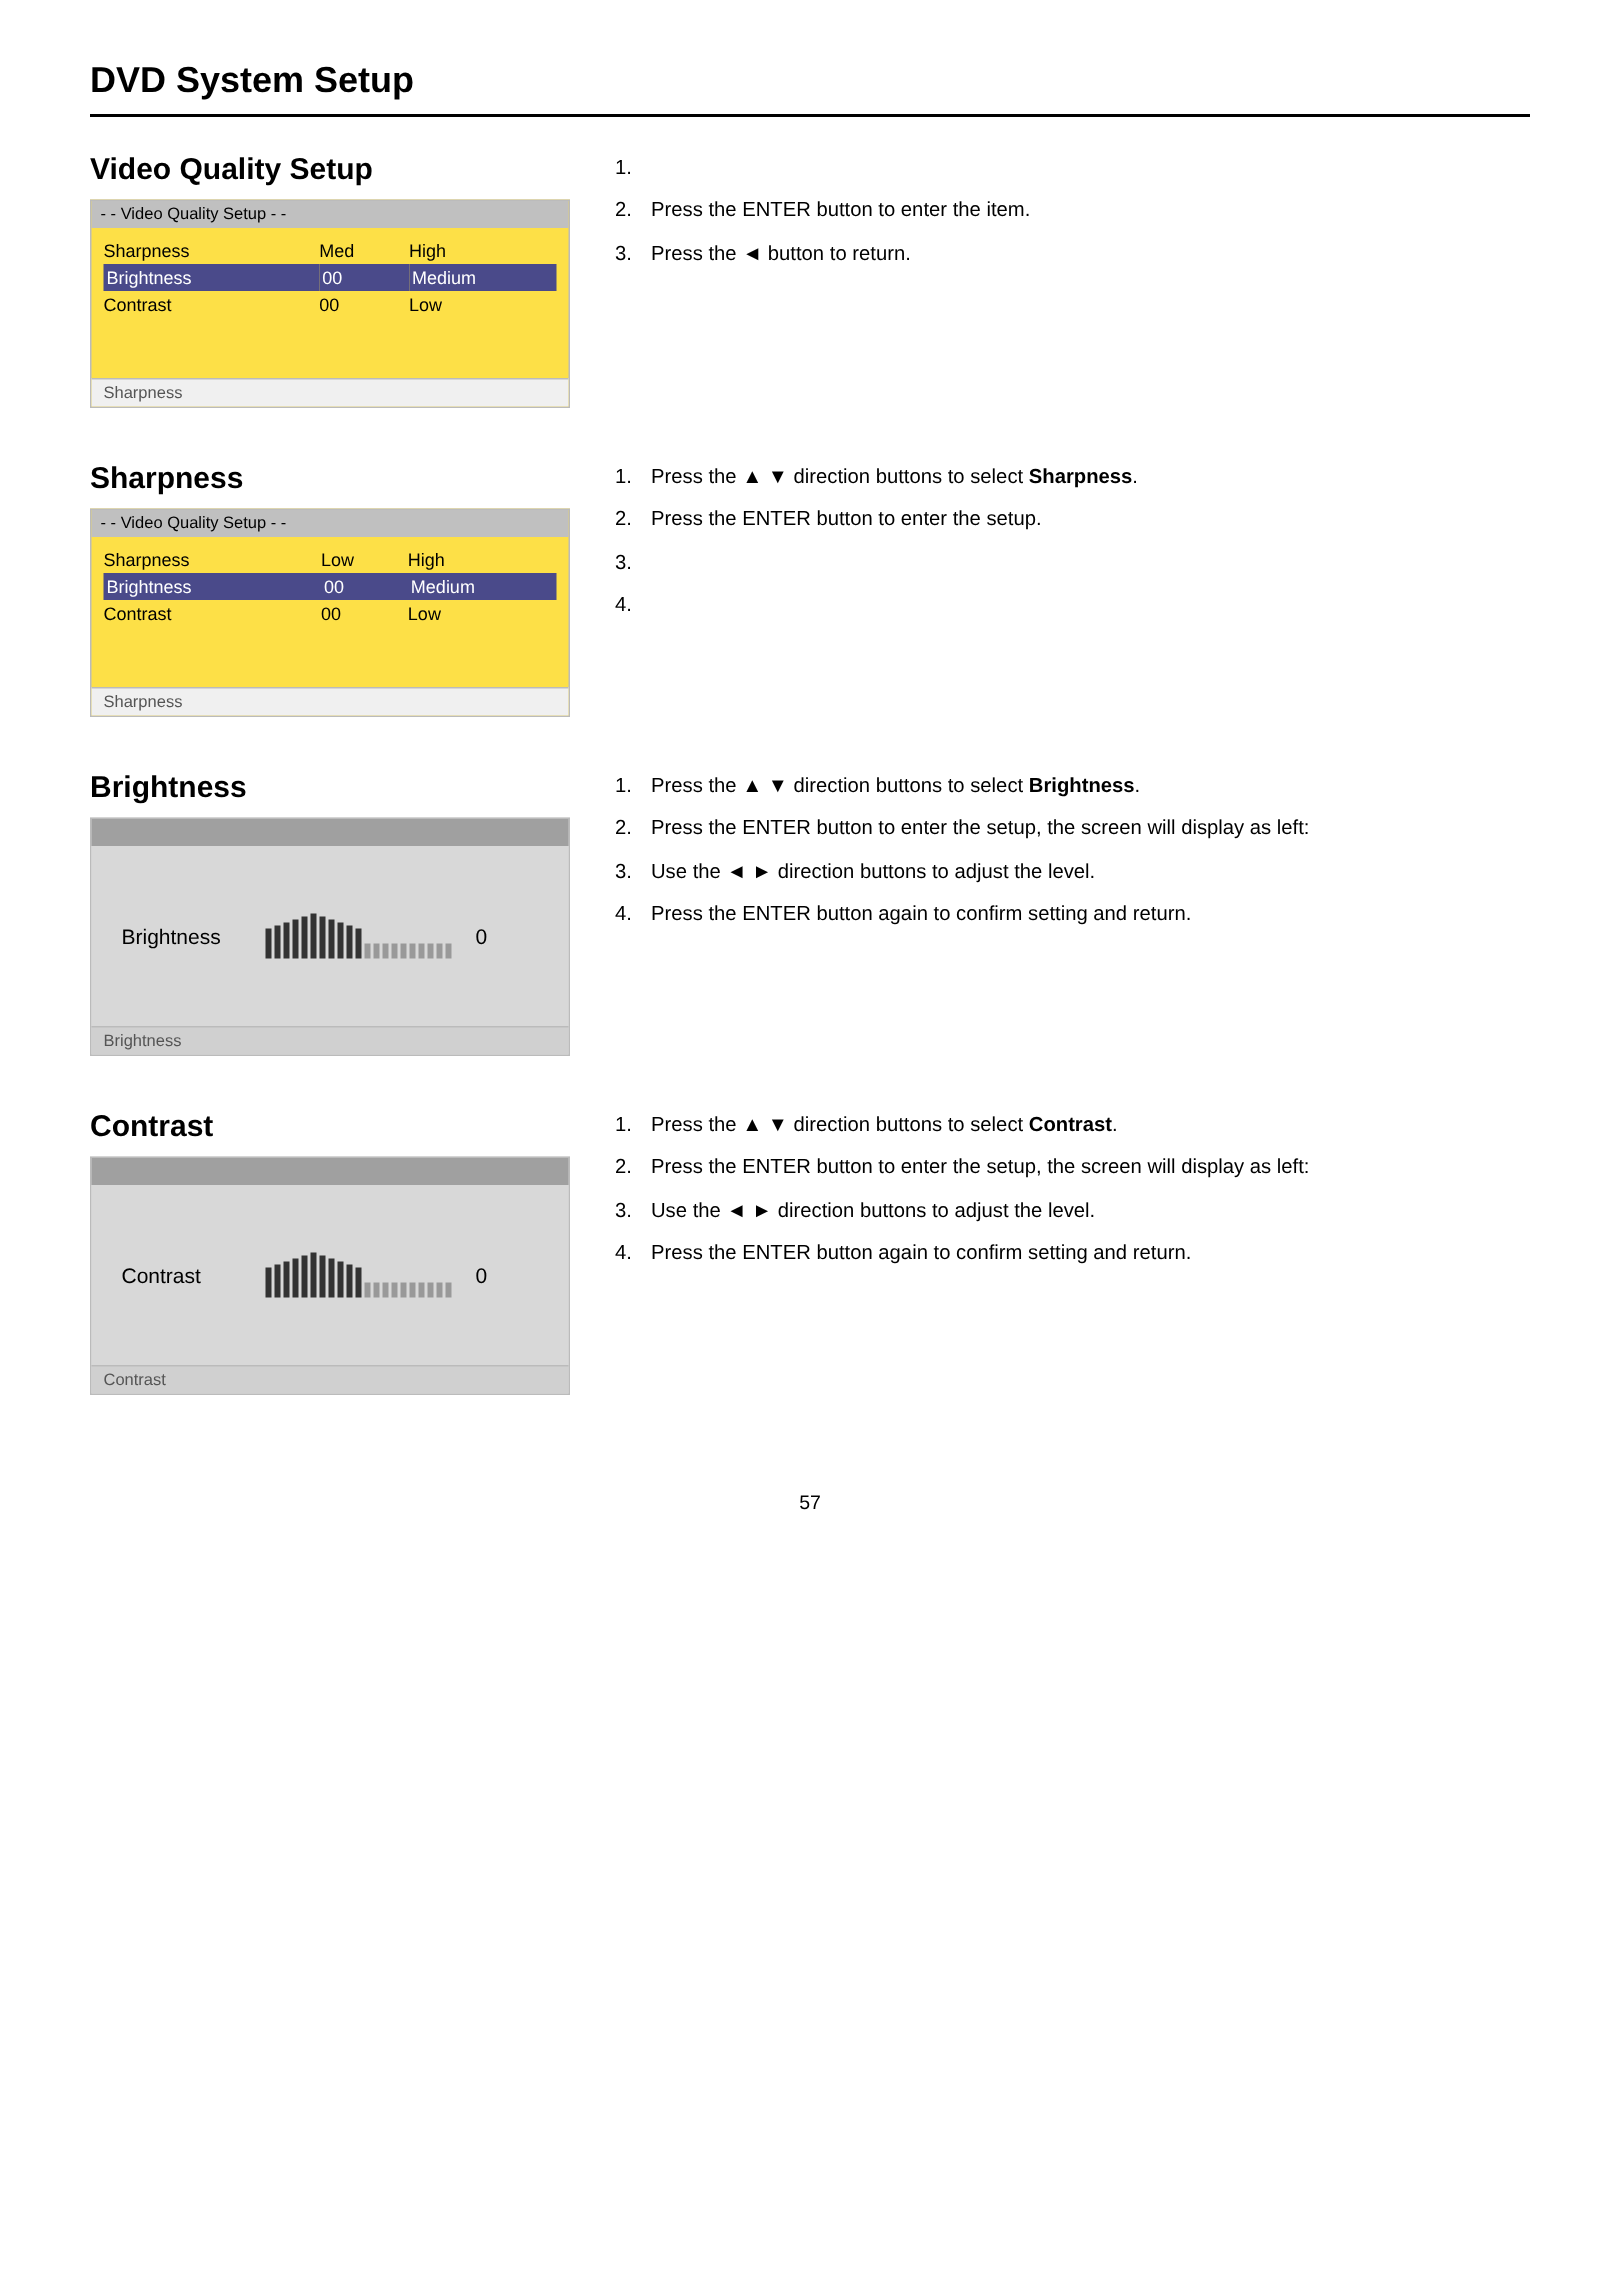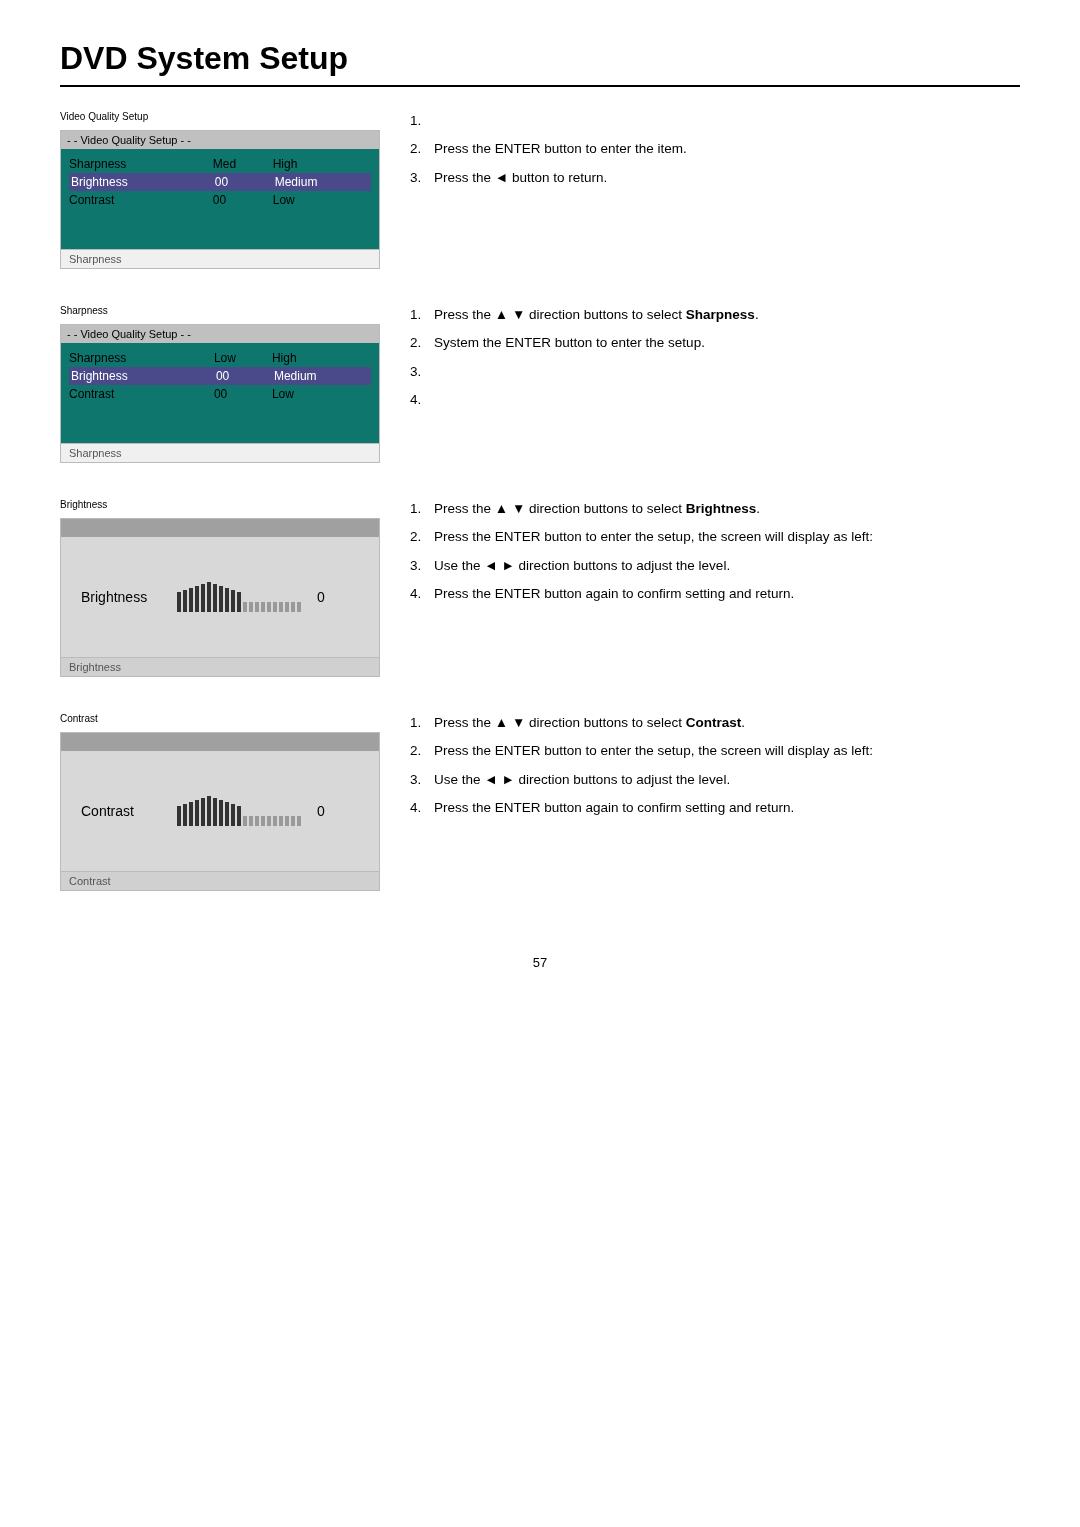--- a/index.html
+++ b/index.html
@@ -6,47 +6,47 @@
     body {
       font-family: Arial, sans-serif;
       font-size: 14px;
       background: #fff;
       color: #000;
       width: 1080px;
       min-height: 1527px;
       padding: 40px 60px 60px 60px;
     }
     h1.page-title {
-      font-size: 32px;
+      font-size: 24px;
       font-weight: bold;
       border-bottom: 2px solid #000;
       padding-bottom: 8px;
       margin-bottom: 24px;
     }
     .section {
       display: flex;
       gap: 30px;
       margin-bottom: 32px;
     }
     .left-col {
       width: 320px;
       flex-shrink: 0;
     }
     .right-col {
       flex: 1;
     }
     .section-heading {
-      font-size: 10px;
-      font-weight: normal;
+      font-size: 20px;
+      font-weight: bold;
       margin-bottom: 8px;
     }
     
     .ui-box {
       border: 1px solid #bbb;
-      background: #0f766e;
+      background: #fde047;
       font-size: 12px;
       margin-bottom: 4px;
     }
     .ui-box-header {
       background: #c0c0c0;
       padding: 3px 6px;
       font-size: 11px;
       color: #000;
     }
     .ui-box-body {
@@ -233,21 +233,21 @@
     </div>
   </div>
   <div class="right-col">
     <ol class="instructions">
       <li>
         <span class="num">1.</span>
         <span>Press the ▲ ▼ direction buttons to select <strong>Sharpness</strong>.</span>
       </li>
       <li>
         <span class="num">2.</span>
-        <span>System the ENTER button to enter the setup.</span>
+        <span>Press the ENTER button to enter the setup.</span>
       </li>
       <li>
         <span class="num">3.</span>
       </li>
       <li>
         <span class="num">4.</span>
       </li>
     </ol>
   </div>
 </div>

